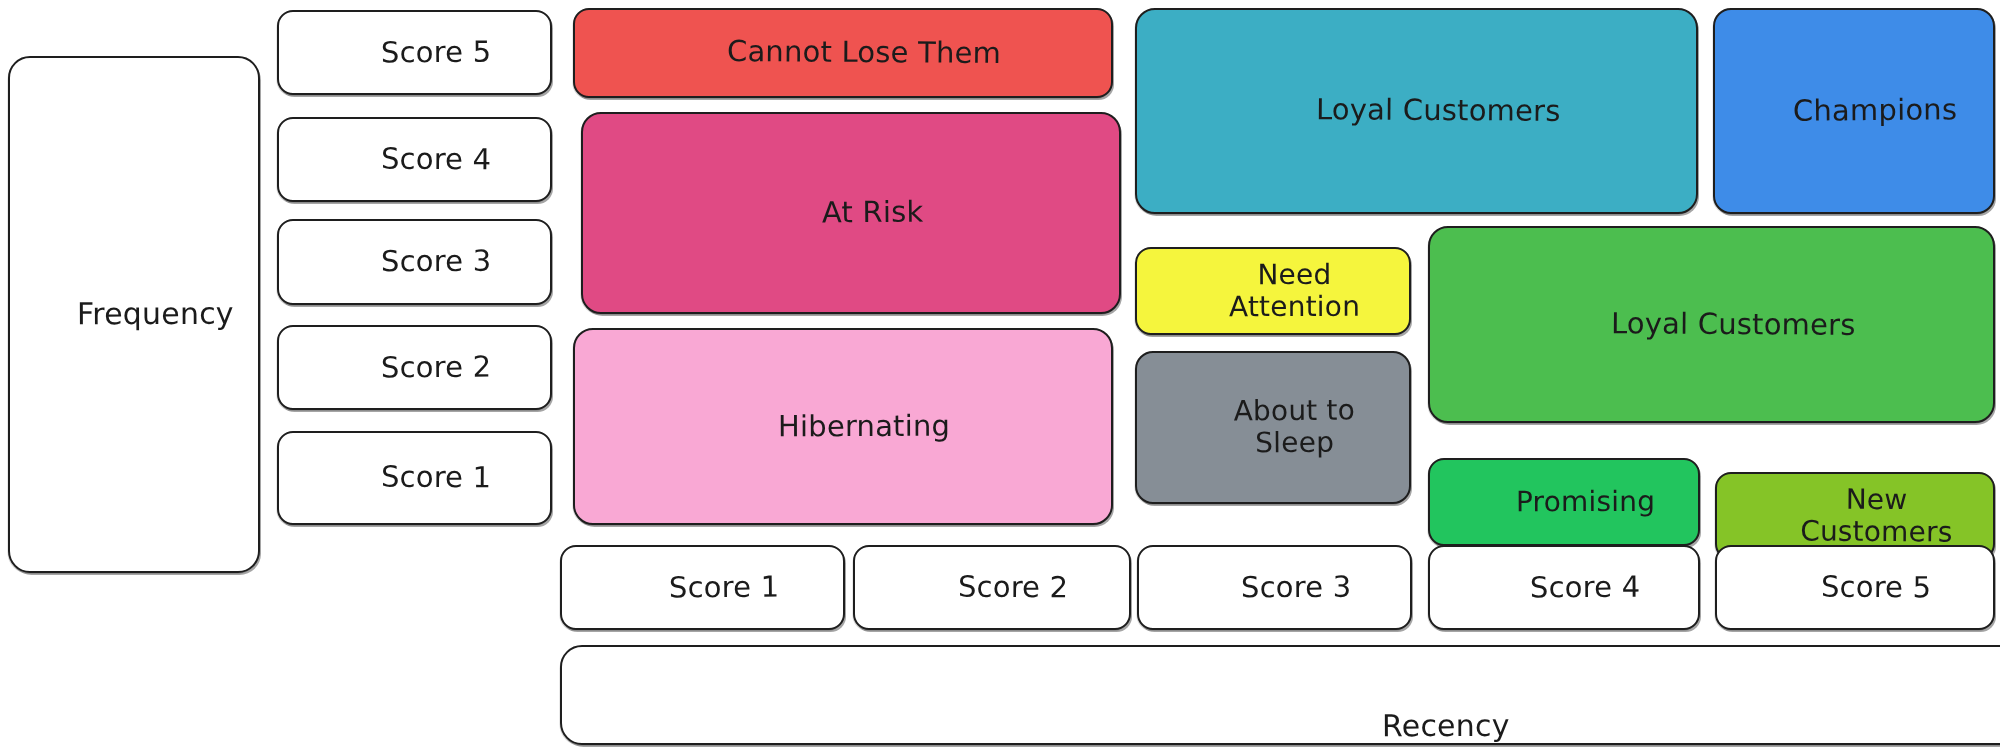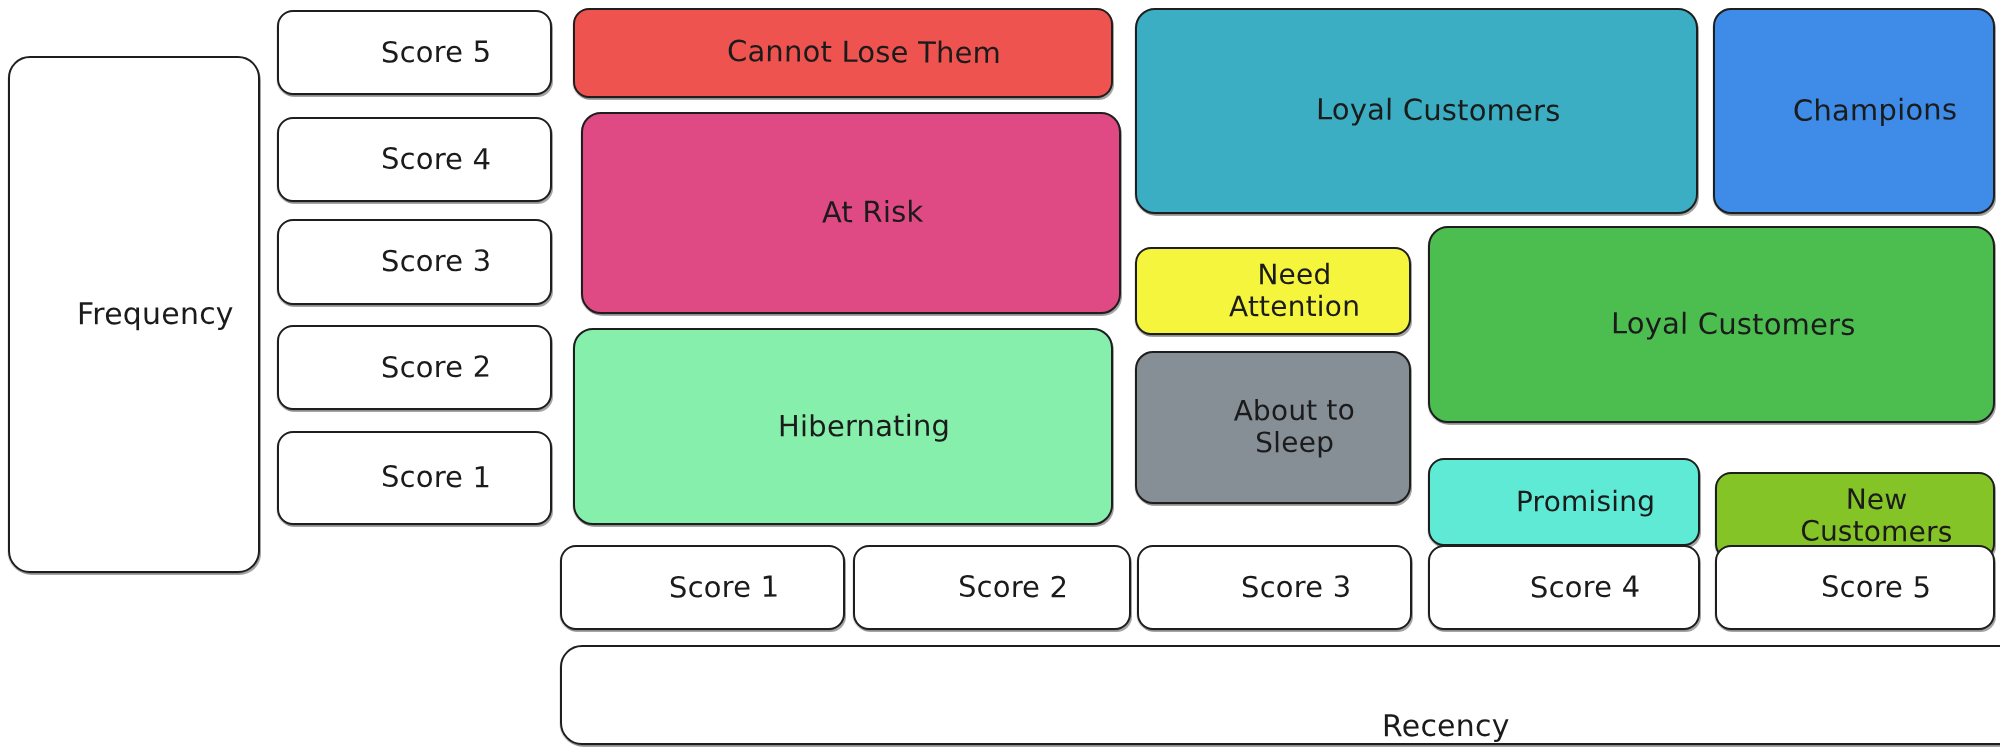--- a/index.html
+++ b/index.html
@@ -98,21 +98,21 @@
   </div>
 
   <div class="box seg t2" style="left:573px; top:8px; width:540px; height:90px; background:#ef5350;">
     <span class="label">Cannot Lose Them</span>
   </div>
 
   <div class="box seg t1" style="left:581px; top:112px; width:540px; height:202px; background:#e04a84; border-radius:20px;">
     <span class="label">At Risk</span>
   </div>
 
-  <div class="box seg t3" style="left:573px; top:328px; width:540px; height:197px; background:#86efac; border-radius:20px;">
+  <div class="box seg t3" style="left:573px; top:328px; width:540px; height:197px; background:#f9a8d4; border-radius:20px;">
     <span class="label">Hibernating</span>
   </div>
 
   <div class="box seg t2" style="left:1135px; top:8px; width:563px; height:206px; background:#3caec4; border-radius:20px;">
     <span class="label">Loyal Customers</span>
   </div>
 
   <div class="box seg t1" style="left:1713px; top:8px; width:282px; height:206px; background:#3e8ce8; border-radius:18px;">
     <span class="label">Champions</span>
   </div>
@@ -122,21 +122,21 @@
   </div>
 
   <div class="box seg t2" style="left:1428px; top:226px; width:567px; height:197px; background:#4cbe4f; border-radius:20px;">
     <span class="label">Loyal Customers</span>
   </div>
 
   <div class="box seg small t1" style="left:1135px; top:330px; width:276px; height:153px; background:#868e96; border-radius:18px;">
     <span class="label">About to Sleep</span>
   </div>
 
-  <div class="box seg small t3" style="left:1428px; top:437px; width:272px; height:88px; background:#5eead4;">
+  <div class="box seg small t3" style="left:1428px; top:437px; width:272px; height:88px; background:#22c55e;">
     <span class="label">Promising</span>
   </div>
 
   <div class="box seg small t2" style="left:1715px; top:451px; width:280px; height:88px; background:#85c427;">
     <span class="label">New Customers</span>
   </div>
 
   <div class="box score-box t1" style="left:560px; top:545px; width:285px; height:85px;">
     <span class="label">Score 1</span>
   </div>

